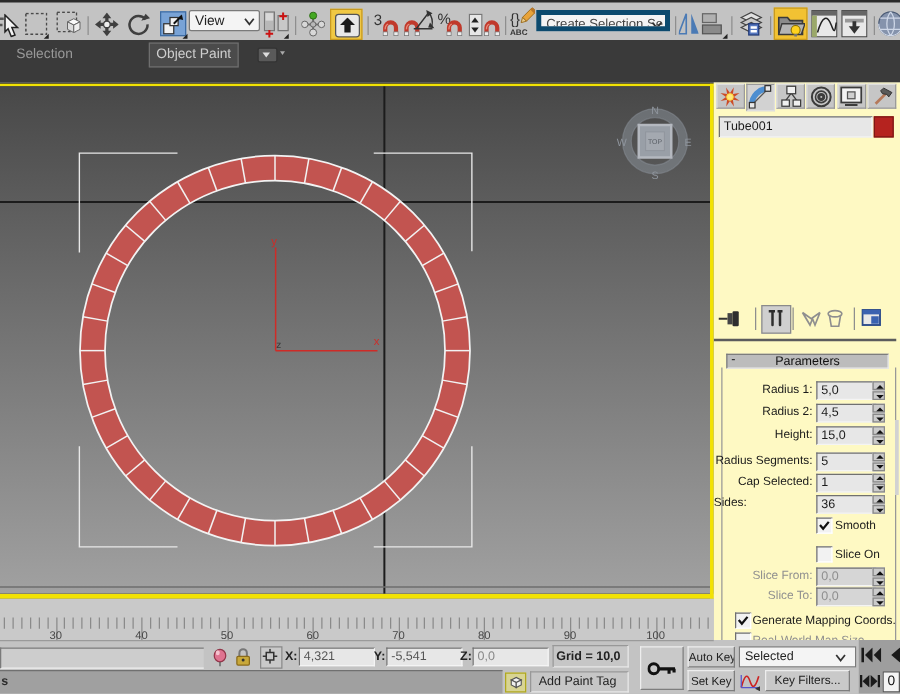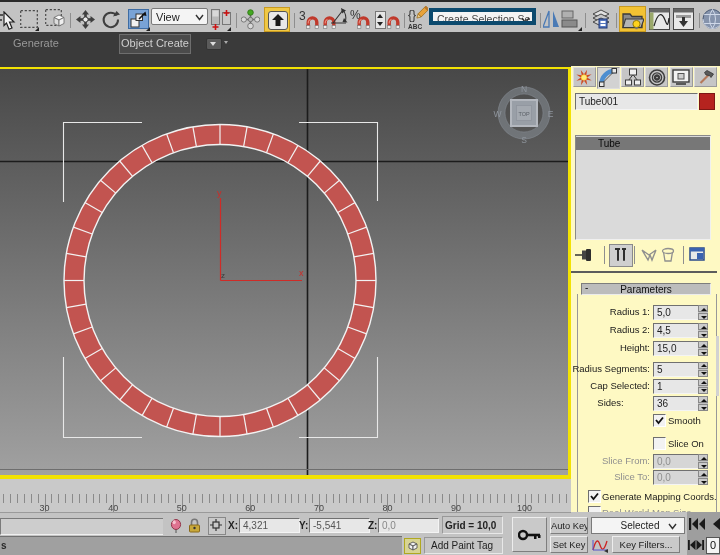--- a/index.html
+++ b/index.html
@@ -182,22 +182,22 @@
         <rect x="9" y="9" width="3" height="5" fill="#333"></rect>
       </svg>
 <div class="sep" style="left:699px;top:11px;height:15px;"></div>
 <svg class="a" style="left:702px;top:6px;" width="21" height="22">
         <circle cx="10.5" cy="11" r="9.5" fill="#8593ac" stroke="#4a5a75" stroke-width="1"></circle>
         <path d="M1 11 A 9.5 9.5 0 0 0 20 11 M10.5 1.5 A 9.5 13 0 0 0 10.5 20.5 M10.5 1.5 A 9.5 13 0 0 1 10.5 20.5" fill="none" stroke="#cfd8e8" stroke-width="1"></path>
         <path d="M2.2 6.5 L18.8 6.5 M2.2 15.5 L18.8 15.5" stroke="#cfd8e8" stroke-width="1" fill="none"></path>
       </svg>
 </div>
 <div class="a" id="tabbar" style="left:0;top:32px;width:720px;height:34px;background:#3a3a3a;">
-  <div class="a" style="left:13px;top:5px;font-size:11px;color:#989898;">Generate</div>
-  <div class="a" style="left:119px;top:2px;width:70px;height:18px;background:#4b4b4b;border:1px solid #6e6e6e;color:#cfcfcf;font-size:11px;text-align:center;line-height:17px;">Object Create</div>
+  <div class="a" style="left:13px;top:5px;font-size:11px;color:#989898;">Selection</div>
+  <div class="a" style="left:119px;top:2px;width:70px;height:18px;background:#4b4b4b;border:1px solid #6e6e6e;color:#cfcfcf;font-size:11px;text-align:center;line-height:17px;">Object Paint</div>
   <div class="a" style="left:206px;top:6px;width:14px;height:10px;background:#5a5a5a;border:1px solid #333;border-radius:2px;">
     <div class="a" style="left:3px;top:3px;width:0;height:0;border-left:3px solid transparent;border-right:3px solid transparent;border-top:4px solid #ddd;"></div>
   </div>
   <div class="a" style="left:224px;top:9px;width:0;height:0;border-left:2.5px solid transparent;border-right:2.5px solid transparent;border-top:3px solid #aaa;"></div>
 </div>
 <div class="a" id="vp" style="left:0;top:66px;width:571px;height:413px;background:#3a3a3a;">
   <div class="a" style="left:0;top:1px;width:571px;height:2px;background:#f2e203;"></div>
   <div class="a" style="left:568px;top:1px;width:3px;height:412px;background:#f2e203;"></div>
   <div class="a" style="left:0;top:409px;width:571px;height:4px;background:#f2e203;"></div>
   <svg class="a" style="left:0;top:3px;" width="568" height="406" viewBox="0 0 568 406">
@@ -328,23 +328,20 @@
       </svg>
 <div class="a" style="left:123.0px;top:0.5px;width:23px;height:20.5px;background:#c6c6c6;border-top:1px solid #dedede;border-left:1px solid #dedede;border-bottom:1px solid #9a9a9a;border-right:1px solid #9a9a9a;box-sizing:border-box;"></div>
 <svg class="a" style="left:124.5px;top:1.5px;" width="20" height="19" viewBox="-10 -9.5 20 19">
         <g>
           <line x1="-5.5" y1="5.5" x2="3" y2="-3" stroke="#b5795a" stroke-width="2.2"></line>
           <path d="M1 -7 L7.5 -3.5 L5 0 L3.5 -2 L0 -2.5 L-1.5 -5 Z" fill="#5a5a5a" stroke="#333" stroke-width="0.8"></path>
         </g>
       </svg>
   <div class="fld" style="left:4px;top:27px;width:118px;height:15px;line-height:15px;">Tube001</div>
   <div class="a" style="left:128px;top:27px;width:16px;height:17px;background:#b5231f;border:1px solid #7d1714;box-sizing:border-box;"></div>
-  <div class="a" style="left:4px;top:69px;width:136px;height:105px;background:#dadada;border-top:1px solid #8a8a8a;border-left:1px solid #8a8a8a;border-bottom:1px solid #f0f0f0;border-right:1px solid #f0f0f0;box-sizing:border-box;">
-    <div class="a" style="left:0;top:1px;width:134px;height:13px;background:#777;color:#0a0a0a;font-size:10px;line-height:13px;padding-left:22px;box-sizing:border-box;">Tube</div>
-  </div>
   <div class="a" style="left:0;top:178px;width:149px;height:24px;">
 <svg class="a" style="left:3px;top:3px;" width="22" height="16" viewBox="0 0 22 16">
           <line x1="1" y1="8" x2="8" y2="8" stroke="#333" stroke-width="1.5"></line>
           <rect x="8" y="3.5" width="4" height="9" fill="#444"></rect>
           <rect x="12" y="2" width="5" height="12" rx="1" fill="#2e2e2e"></rect>
         </svg>
 <div class="sep" style="left:33px;top:2px;height:18px;"></div>
 <div class="a" style="left:38px;top:0px;width:22px;height:21px;background:#cfcfcf;border:1px solid #8a8a8a;">
           <div class="a" style="left:5px;top:3px;width:4.5px;height:2px;background:#2e2e2e;"></div>
           <div class="a" style="left:11.5px;top:3px;width:4.5px;height:2px;background:#2e2e2e;"></div>
@@ -413,21 +410,21 @@
 <div class="lbl" style="left:0px;top:313.5px;width:79px;text-align:right;">Cap Selected:</div>
 <div class="fld" style="left:82px;top:312.5px;width:43px;height:13px;line-height:13px;">1</div>
 <div class="a" style="left:127px;top:312.5px;width:10px;height:15px;background:#c2c2c2;">
         <div class="a" style="left:0;top:0;width:10px;height:7.0px;background:#cbcbcb;border:1px solid #888;box-sizing:border-box;">
           <div class="a" style="left:1.5px;top:1.5px;width:0;height:0;border-left:3px solid transparent;border-right:3px solid transparent;border-bottom:3.5px solid #111;"></div>
         </div>
         <div class="a" style="left:0;top:8.0px;width:10px;height:7.0px;background:#cbcbcb;border:1px solid #888;box-sizing:border-box;">
           <div class="a" style="left:1.5px;top:1.5px;width:0;height:0;border-left:3px solid transparent;border-right:3px solid transparent;border-top:3.5px solid #111;"></div>
         </div>
       </div>
-<div class="lbl" style="left:0px;top:331px;width:79px;text-align:center;">Sides:</div>
+<div class="lbl" style="left:0px;top:331px;width:79px;text-align:left;">Sides:</div>
 <div class="fld" style="left:82px;top:330px;width:43px;height:13px;line-height:13px;">36</div>
 <div class="a" style="left:127px;top:330px;width:10px;height:15px;background:#c2c2c2;">
         <div class="a" style="left:0;top:0;width:10px;height:7.0px;background:#cbcbcb;border:1px solid #888;box-sizing:border-box;">
           <div class="a" style="left:1.5px;top:1.5px;width:0;height:0;border-left:3px solid transparent;border-right:3px solid transparent;border-bottom:3.5px solid #111;"></div>
         </div>
         <div class="a" style="left:0;top:8.0px;width:10px;height:7.0px;background:#cbcbcb;border:1px solid #888;box-sizing:border-box;">
           <div class="a" style="left:1.5px;top:1.5px;width:0;height:0;border-left:3px solid transparent;border-right:3px solid transparent;border-top:3.5px solid #111;"></div>
         </div>
       </div>
 <div class="cb" style="left:82px;top:347.5px;"></div>
@@ -600,21 +597,21 @@
 <div class="btn3d" style="left:512px;top:5px;width:35px;height:35px;">
         <svg class="a" style="left:5px;top:11px;" width="24" height="12">
           <circle cx="5" cy="6" r="4" fill="none" stroke="#111" stroke-width="2.4"></circle>
           <line x1="9" y1="6" x2="22" y2="6" stroke="#111" stroke-width="2.6"></line>
           <rect x="16" y="6" width="2.5" height="4" fill="#111"></rect>
           <rect x="20" y="6" width="2.5" height="3" fill="#111"></rect>
         </svg>
       </div>
 <div class="btn3d" style="left:550px;top:5px;width:38px;height:17px;font-size:9.3px;color:#222;text-align:center;line-height:16px;">Auto Key</div>
 <div class="btn3d" style="left:550px;top:24px;width:38px;height:17px;font-size:9.3px;color:#222;text-align:center;line-height:16px;">Set Key</div>
-<div class="a" style="left:591px;top:5px;width:94px;height:17px;background:#f4f4f4;border:1px solid #7a7a7a;font-size:10px;color:#222;line-height:15px;padding-left:4px;box-sizing:border-box;text-align:center;">Selected<svg class="a" style="right:7px;top:5px;" width="9" height="7">
+<div class="a" style="left:591px;top:5px;width:94px;height:17px;background:#f4f4f4;border:1px solid #7a7a7a;font-size:10px;color:#222;line-height:15px;padding-left:4px;box-sizing:border-box;">Selected<svg class="a" style="right:7px;top:5px;" width="9" height="7">
           <path d="M1 1 L4.5 5.5 L8 1" stroke="#333" stroke-width="1.4" fill="none"></path>
         </svg></div>
 <svg class="a" style="left:592px;top:25px;" width="16" height="16">
         <path d="M1 13 C 4 2, 6 2, 8 8 S 12 14, 15 4" fill="none" stroke="#cc2222" stroke-width="1.3"></path>
         <path d="M1 13 L15 13 M1 13 L1 3" stroke="#5555cc" stroke-width="1"></path>
         <polygon points="12,14 16,16 16,12" fill="#333"></polygon>
       </svg>
 <div class="btn3d" style="left:612px;top:24px;width:68px;height:17px;font-size:9.5px;color:#222;text-align:center;line-height:16px;">Key Filters...</div>
 <div class="a" style="left:687px;top:0;width:33px;height:43px;background:#9e9e9e;"></div>
 <svg class="a" style="left:689px;top:6px;" width="16" height="12">

